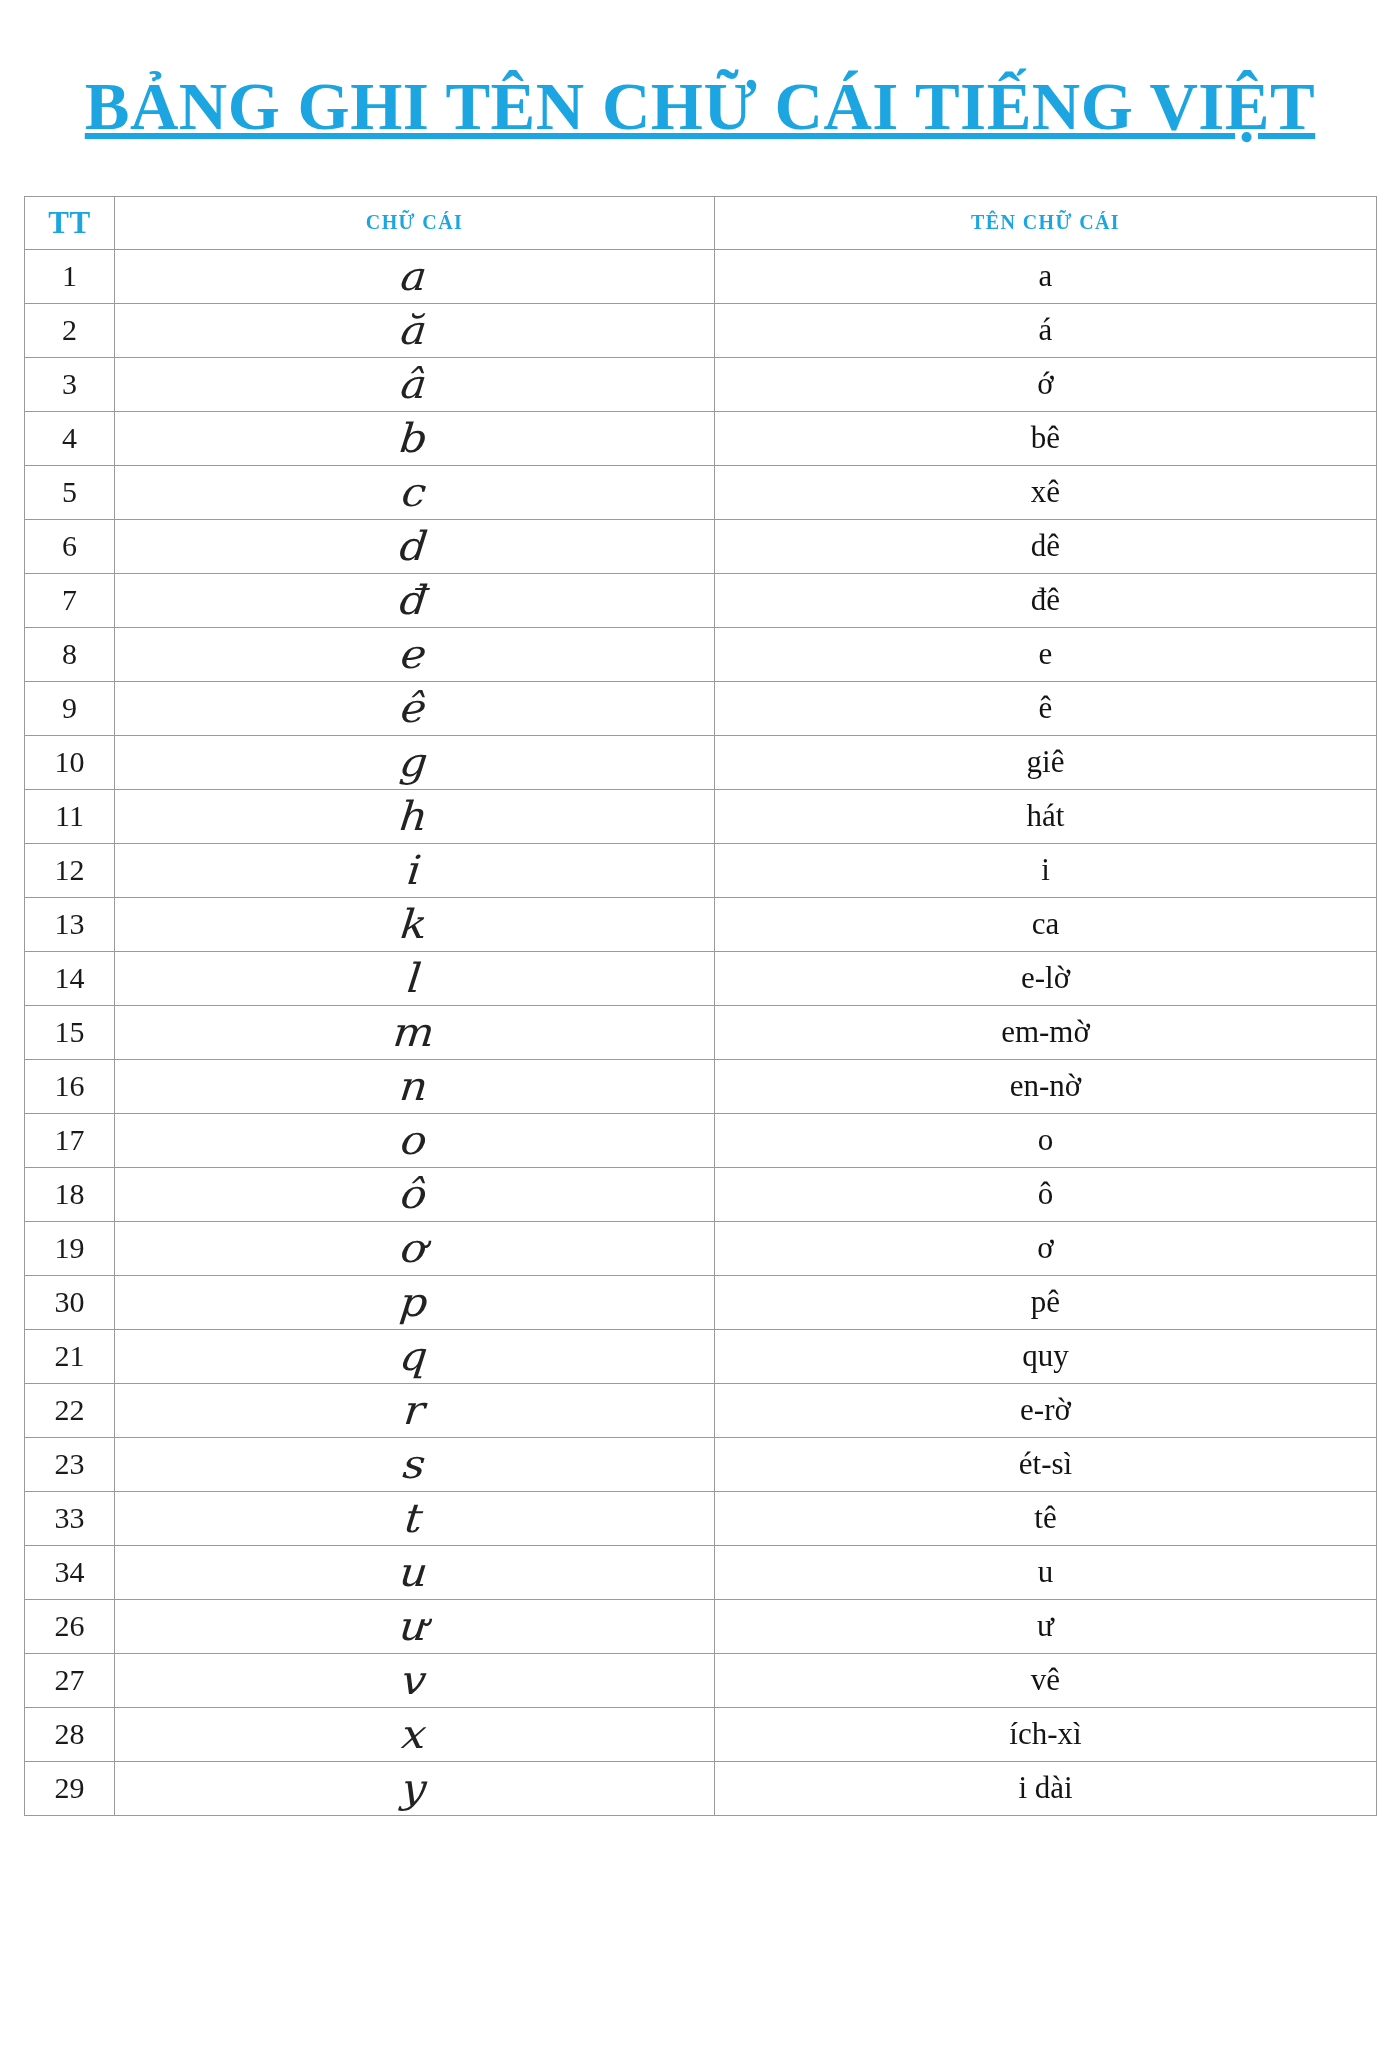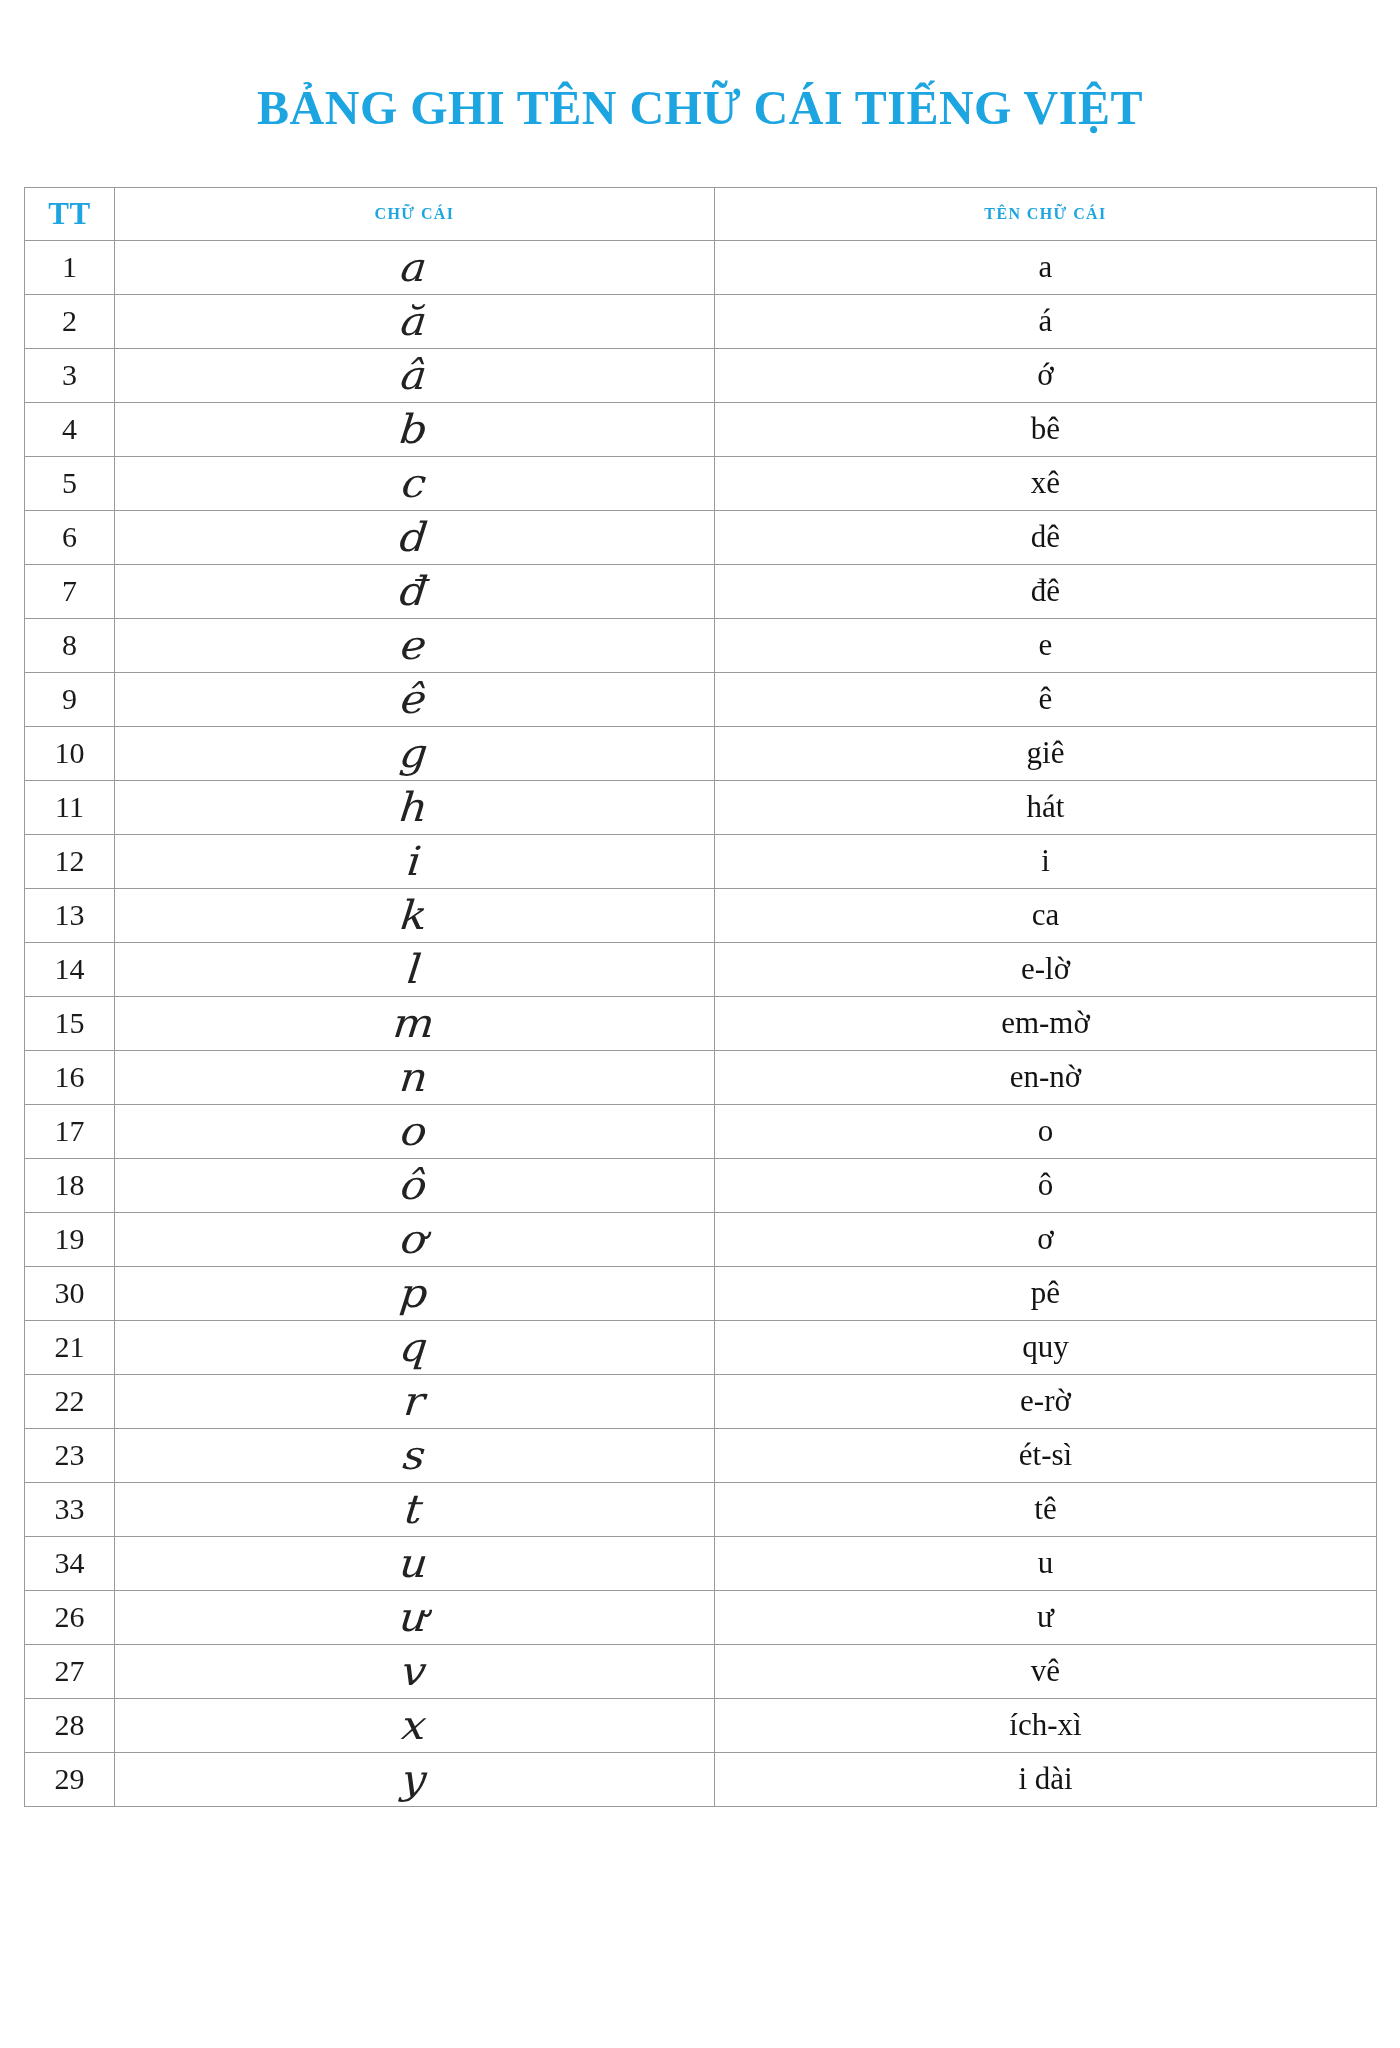--- a/index.html
+++ b/index.html
@@ -26,26 +26,27 @@
   
   .title-wrap {
     width: 100%;
     text-align: center;
     padding-top: 66px;
     padding-bottom: 0;
   }
   .doc-title {
     font-family: "Liberation Serif", "DejaVu Serif", serif;
     font-weight: bold;
-    font-size: 48px;
+    font-size: 67px;
     letter-spacing: 0.5px;
     color: #1ca5e0;
     line-height: 1.1;
-    margin: 16px;
+    margin: 4px;
     white-space: nowrap;
+    text-decoration: underline;
   }
 
   
   .table-wrap {
     margin: 0 auto;
     margin-top: 52px;
     width: 1352px;
   }
   table.alphabet {
     border-collapse: collapse;
@@ -70,21 +71,21 @@
     color: #1ca5e0;
     font-weight: bold;
     margin-left: 36px;
   }
   th.h-tt {
     font-size: 31px;
     letter-spacing: 0.5px;
   }
   th.h-letter,
   th.h-name {
-    font-size: 16px;
+    font-size: 20px;
     letter-spacing: 1.4px;
   }
 
   
   tbody tr { height: 54px; }
   td.cell-tt {
     font-size: 30px;
     color: #1a1a1a;
     font-weight: normal;
   }

